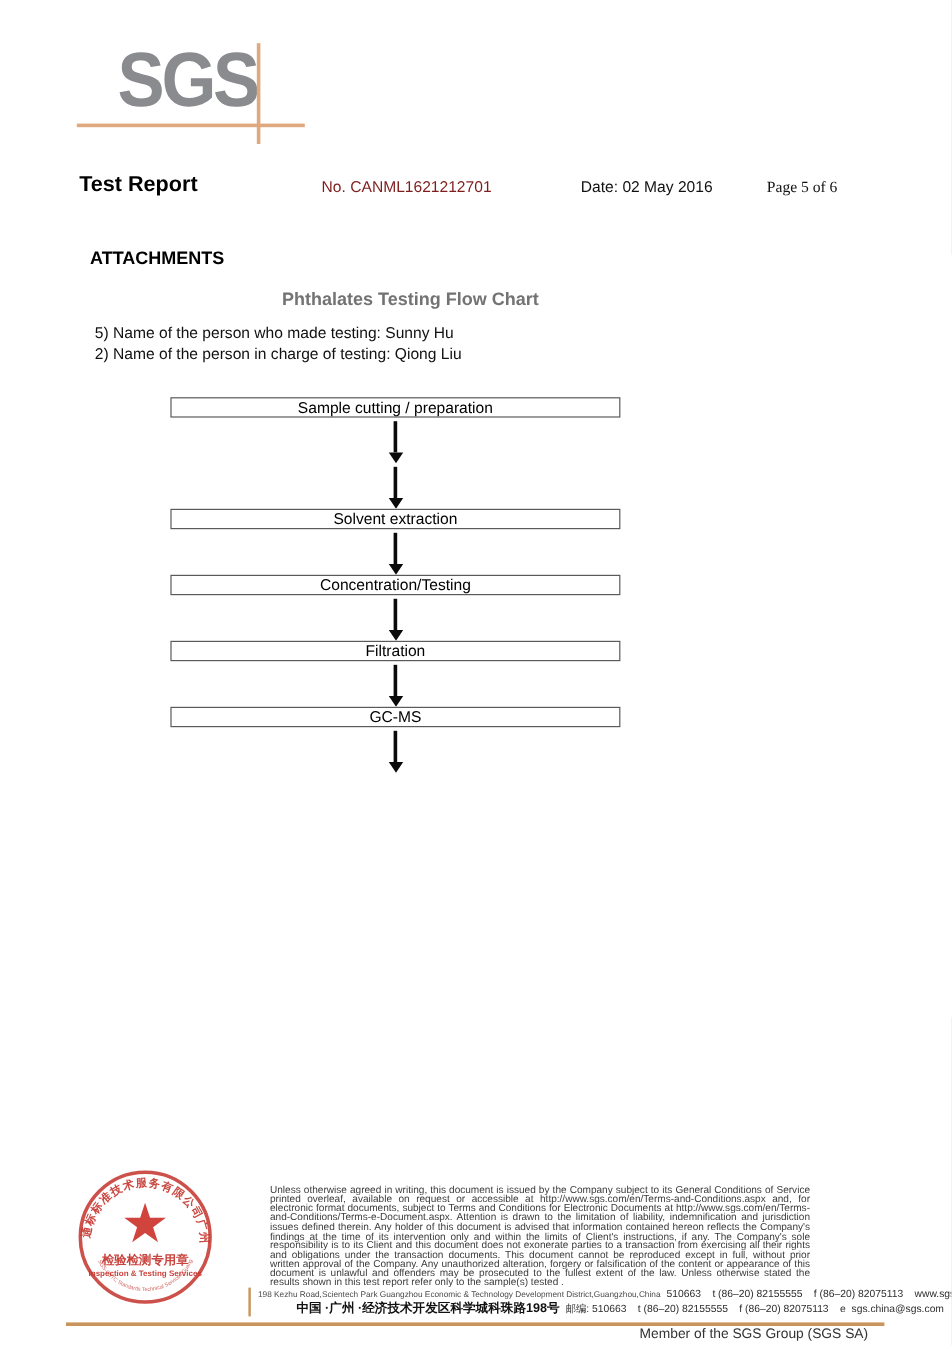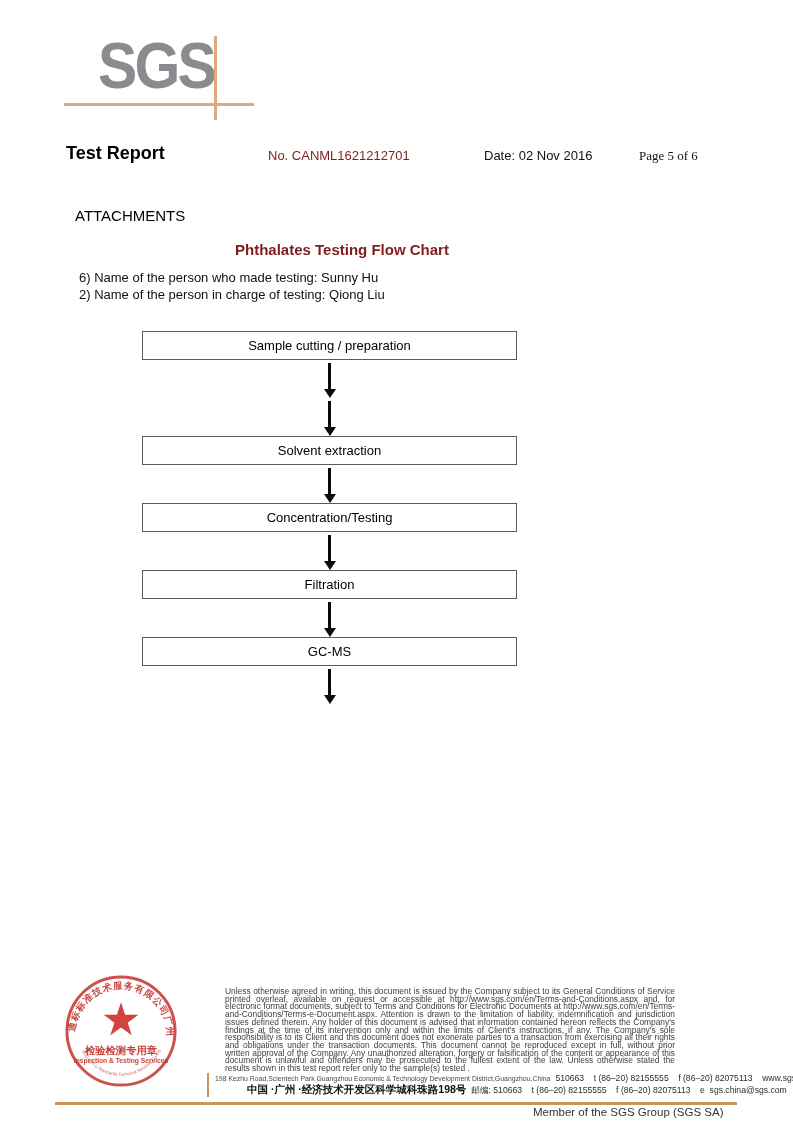--- a/index.html
+++ b/index.html
@@ -18,28 +18,28 @@
   .logo-hline{left:64px;top:103px;width:190px;height:3px;background:#dfa87f;}
   .logo-vline{left:214px;top:36px;width:3px;height:84px;background:#dfa87f;}
 
   
   .report-title{left:66px;top:143px;font-size:18px;font-weight:bold;color:#000;text-align:center;}
   .report-no{left:268px;top:148px;font-size:13px;color:#7f1d1d;}
   .report-date{left:484px;top:148px;font-size:13px;color:#111;}
   .report-page{left:639px;top:148px;font-size:13px;color:#111;font-family:Liberation Serif, serif;}
 
   
-  .attachments-heading{left:75px;top:207px;font-size:15px;font-weight:normal;color:#000;}
-  .flow-title{left:142px;top:241px;width:400px;text-align:center;font-size:15px;font-weight:bold;color:#7f1d1d;}
+  .attachments-heading{left:75px;top:207px;font-size:15px;font-weight:bold;color:#000;}
+  .flow-title{left:142px;top:241px;width:400px;text-align:center;font-size:15px;font-weight:bold;color:#737373;}
   .notes{left:79px;top:269px;font-size:13px;line-height:17px;color:#111;}
 
   
   .flowchart{left:142px;top:331px;width:375px;display:flex;flex-direction:column;align-items:stretch;}
   .flow-box{
-    box-sizing:border-box;height:29px;border:1.5px solid #5a5a5a;background:#fff;
+    box-sizing:border-box;height:17px;border:1.5px solid #5a5a5a;background:#fff;
     display:flex;align-items:center;justify-content:center;font-size:13px;color:#000;
   }
   .flow-arrow{height:38px;display:flex;flex-direction:column;align-items:center;justify-content:flex-start;padding-top:3px;box-sizing:border-box;}
   .flow-arrow .stem{width:2.5px;flex:1 1 auto;background:#0a0a0a;}
   .flow-arrow .head{
     width:0;height:0;border-left:6.5px solid transparent;border-right:6.5px solid transparent;
     border-top:9px solid #0a0a0a;
   }
 
   
@@ -63,27 +63,27 @@
 <body>
 
 <div class="page">
 
   <div class="abs sgs-text">SGS</div>
   <div class="abs logo-hline"></div>
   <div class="abs logo-vline"></div>
 
   <div class="abs report-title">Test Report</div>
   <div class="abs report-no">No. CANML1621212701</div>
-  <div class="abs report-date">Date: 02 Nov 2016</div>
+  <div class="abs report-date">Date: 02 May 2016</div>
   <div class="abs report-page">Page 5 of 6</div>
 
   <div class="abs attachments-heading">ATTACHMENTS</div>
   <div class="abs flow-title">Phthalates Testing Flow Chart</div>
   <div class="abs notes">
-    <div>6) Name of the person who made testing: Sunny Hu</div>
+    <div>5) Name of the person who made testing: Sunny Hu</div>
     <div>2) Name of the person in charge of testing: Qiong Liu</div>
   </div>
 
   <div class="abs flowchart">
     <div class="flow-box">Sample cutting / preparation</div>
     <div class="flow-arrow">
         <div class="stem"></div>
         <div class="head"></div>
       </div>
     <div class="flow-arrow">

